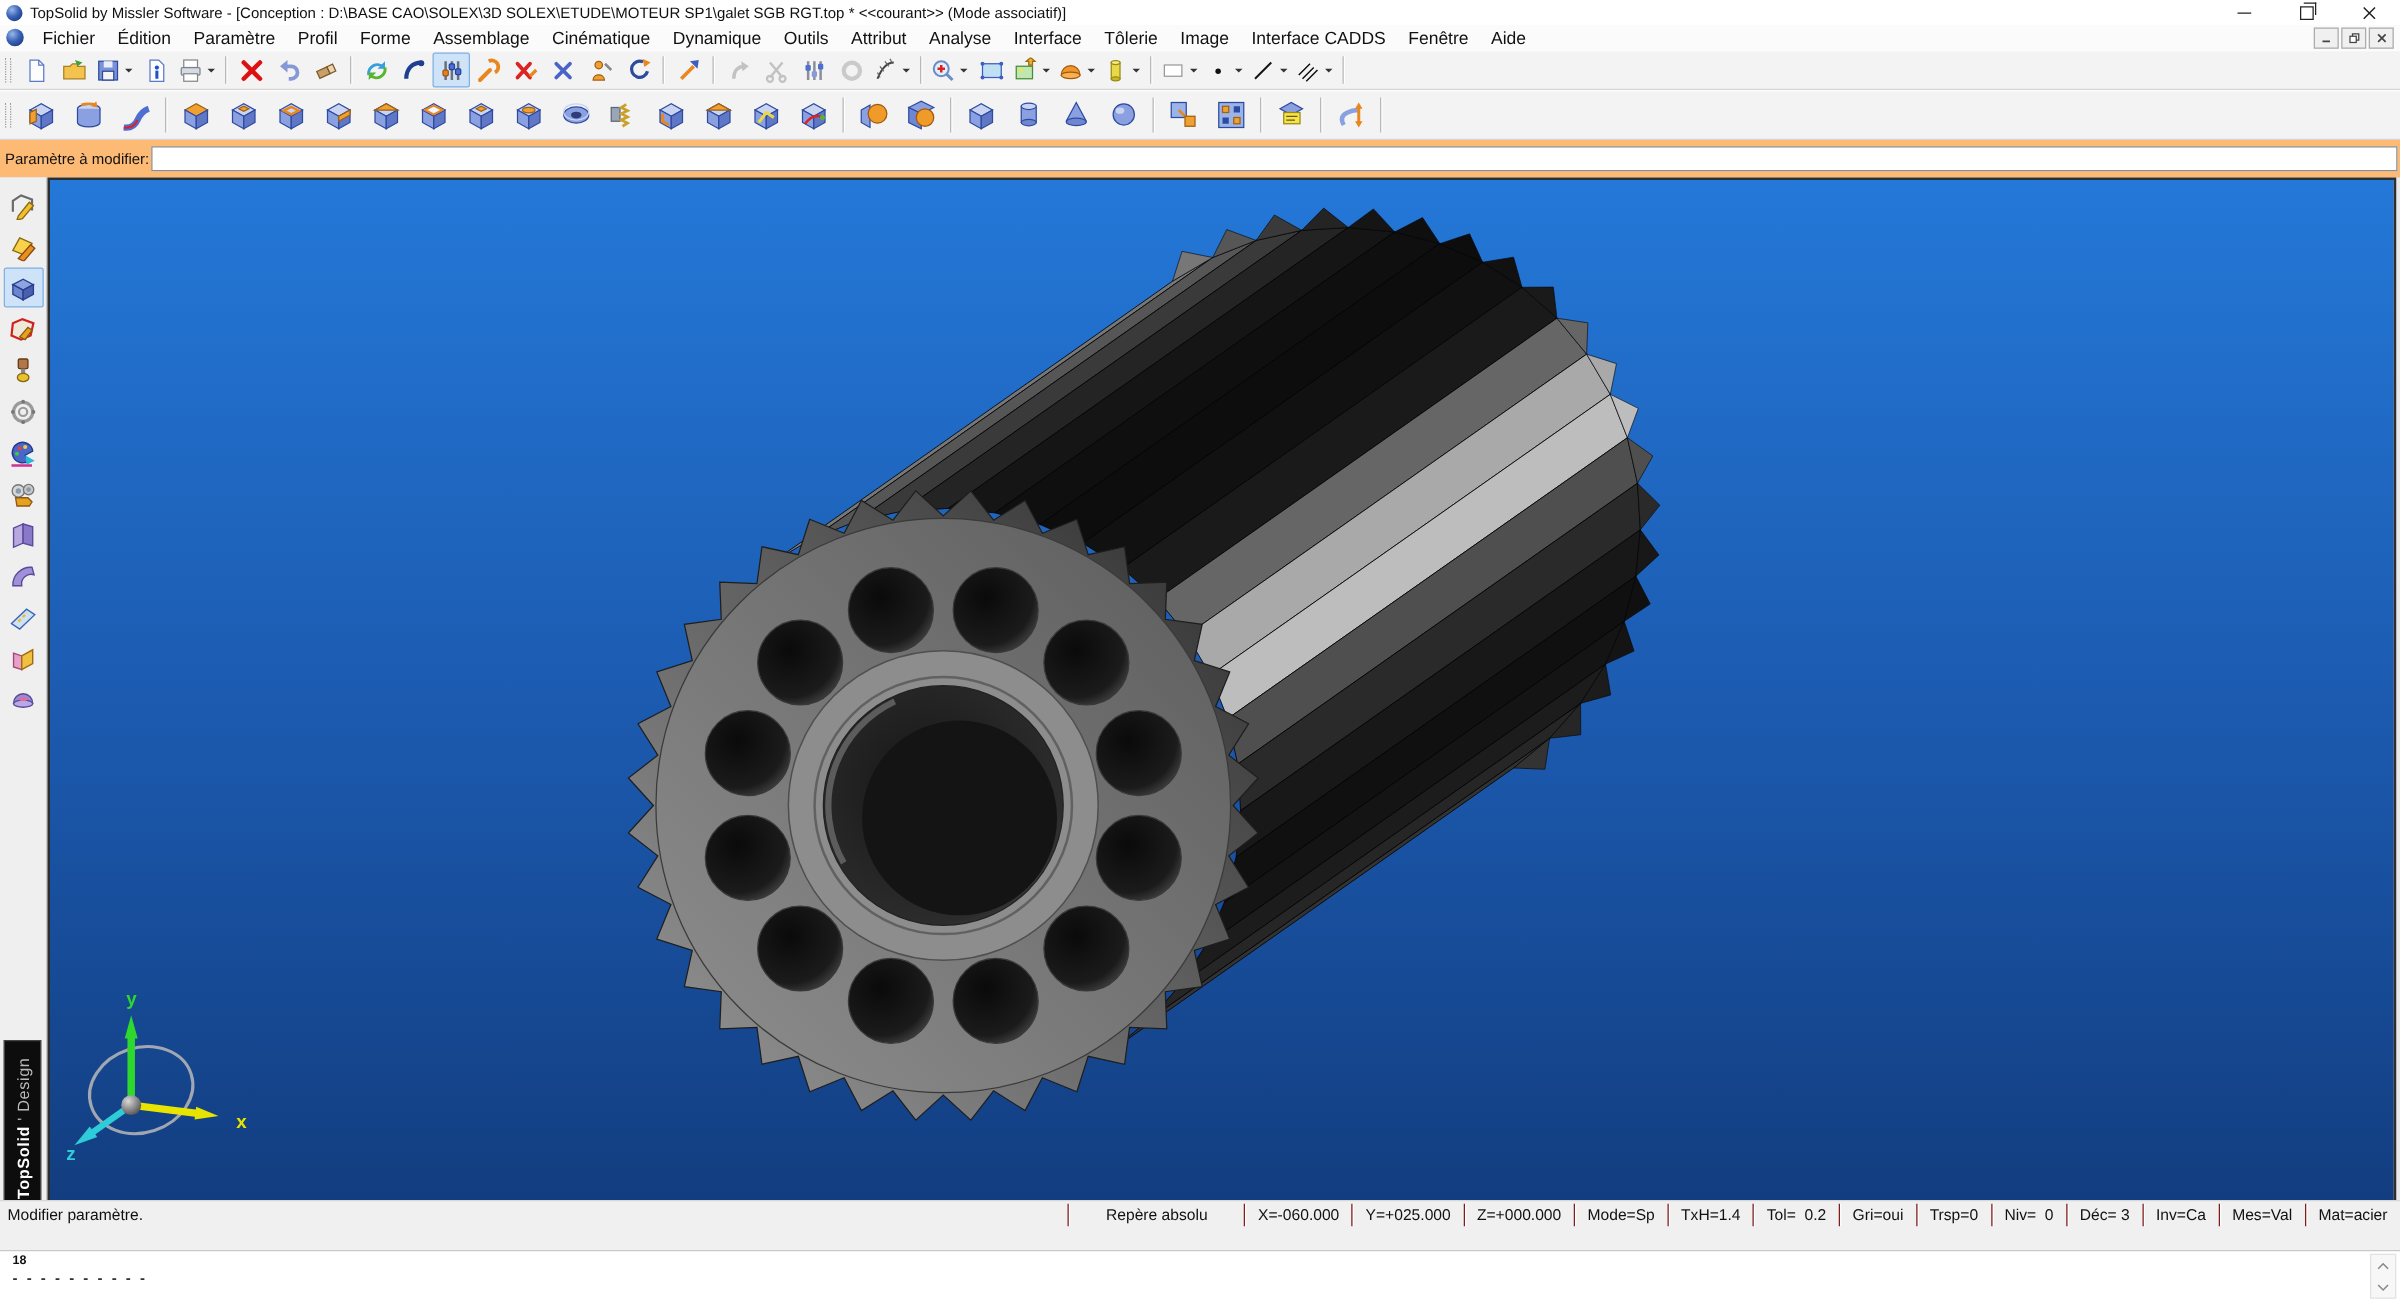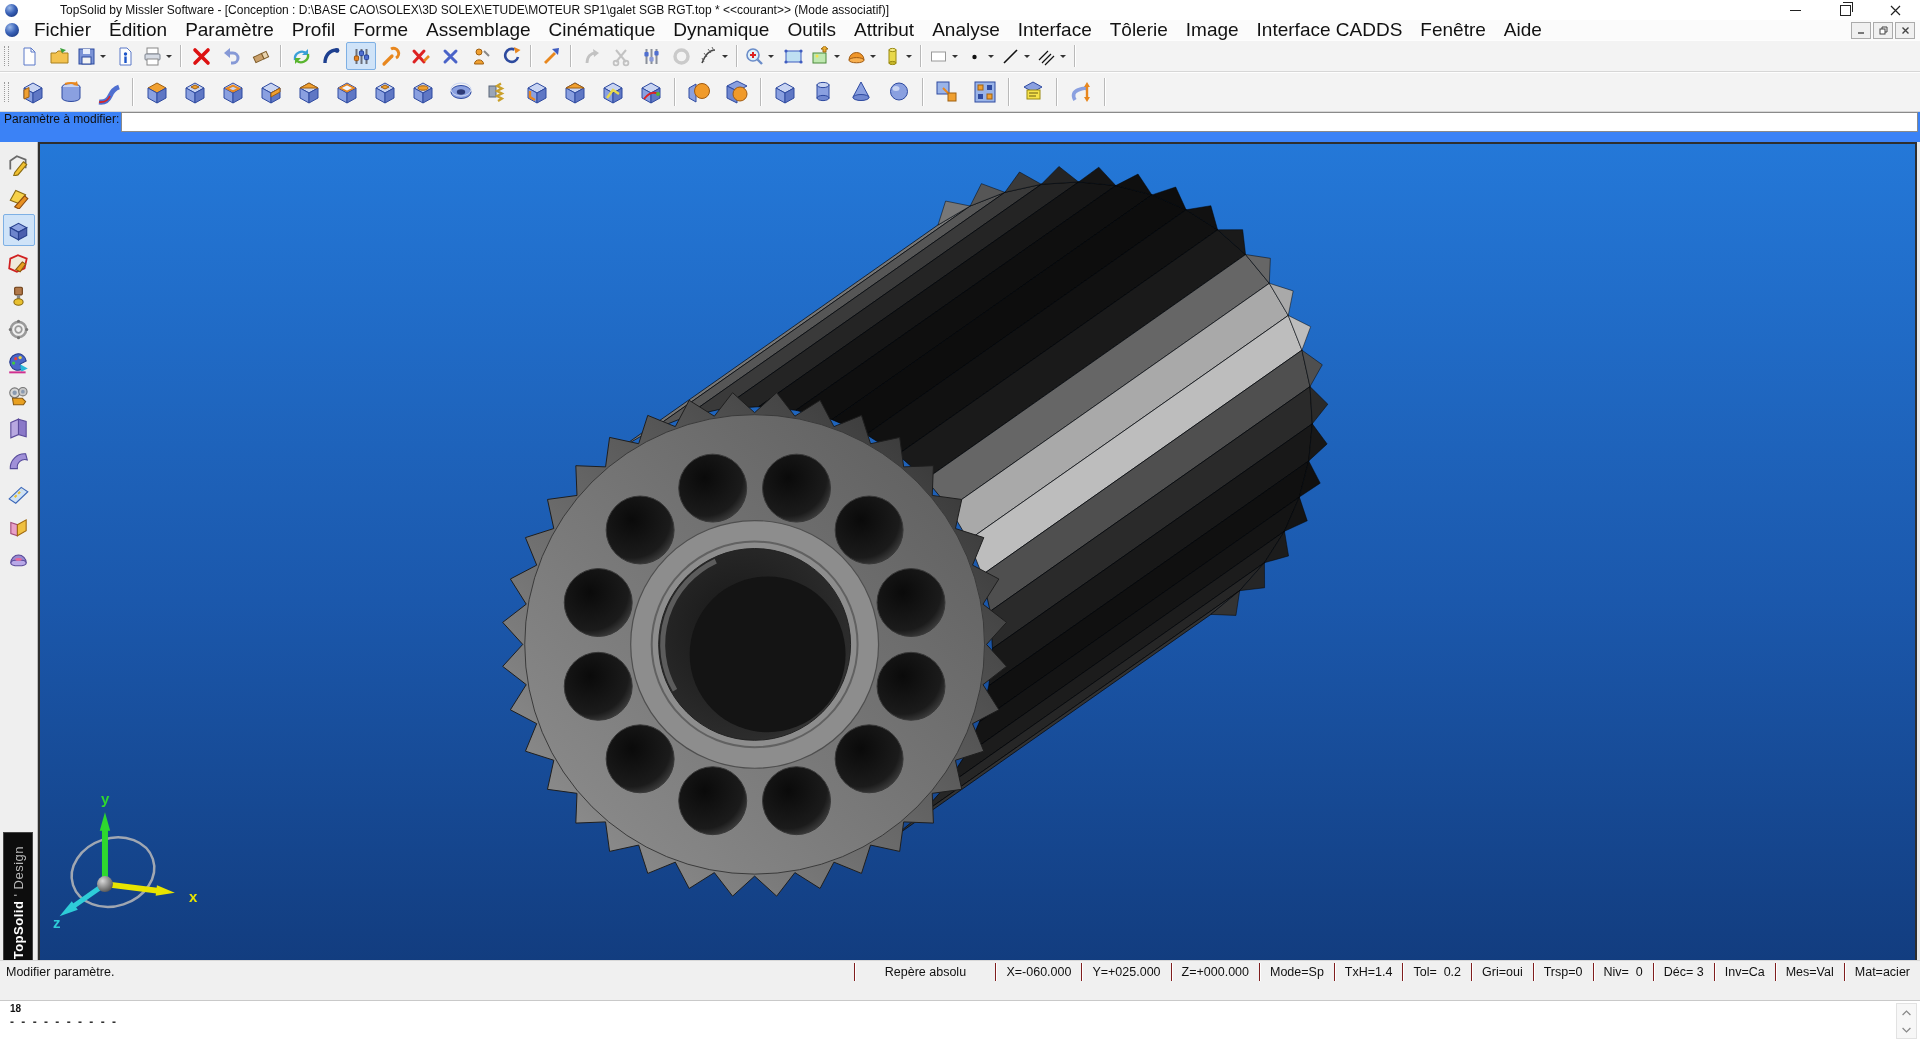--- a/index.html
+++ b/index.html
@@ -3,29 +3,29 @@
 <meta charset="utf-8">
 <style>
   html,body{margin:0;padding:0;background:#888;}
   .app{position:relative;width:1920px;height:1040px;overflow:hidden;background:#f0f0f0;
        font-family:"Liberation Sans",sans-serif;color:#111;-webkit-font-smoothing:antialiased;}
   
   .titlebar{position:absolute;top:0;left:0;right:0;height:20px;background:#ffffff;
             display:flex;align-items:center;font-size:12px;}
   .app-sphere{width:13px;height:13px;border-radius:50%;margin:0 6px 0 5px;flex:0 0 auto;
               background:radial-gradient(circle at 35% 30%,#9ab8e8 0%,#3a62b8 45%,#0f2a6e 100%);}
-  .title-text{white-space:nowrap;overflow:hidden;margin-left:36px;}
+  .title-text{white-space:nowrap;overflow:hidden;}
   .win-controls{margin-left:auto;display:flex;height:100%;}
   .win-btn{width:50px;height:100%;display:flex;align-items:center;justify-content:center;}
   .glyph-min{width:11px;height:1px;background:#222;}
   .glyph-restore{width:9px;height:9px;border:1px solid #222;position:relative;background:#fff;}
   .glyph-restore::before{content:'';position:absolute;left:2px;top:-4px;width:9px;height:9px;border:1px solid #222;border-bottom:none;border-left:none;}
   
   .menubar{position:absolute;top:20px;left:0;right:0;height:20px;background:#fbfbfb;
-           display:flex;align-items:center;font-size:19px;}
+           display:flex;align-items:center;font-size:14px;}
   .menu-item{padding:0 9px;height:100%;display:flex;align-items:center;white-space:nowrap;}
   .mdi-controls{margin-left:auto;display:flex;gap:2px;margin-right:5px;}
   .mdi-btn{width:18px;height:15px;border:1px solid #ababab;background:#f0f0f0;
            display:flex;align-items:center;justify-content:center;}
   .mdi-btn svg{width:9px;height:9px;}
   
   .toolbar{position:absolute;left:0;right:0;background:#f3f3f3;display:flex;align-items:center;
            border-top:1px solid #fdfdfd;border-bottom:1px solid #d6d6d6;padding-left:2px;}
   #toolbar-main{top:40px;height:30px;}
   #toolbar-shapes{top:72px;height:38px;}
@@ -36,22 +36,22 @@
         border:1px solid transparent;border-radius:2px;flex:0 0 auto;padding:0 1px;}
   .tbtn2{height:34px;min-width:34px;}
   .tbtn.active{background:#cfe3f8;border-color:#7eb0e4;}
   .tbtn.disabled .ticon{filter:grayscale(1) opacity(.55);}
   .ticon{width:21px;height:21px;display:block;}
   .ticon2{width:28px;height:28px;}
   .ticon svg{width:100%;height:100%;display:block;}
   .dd{width:11px;height:100%;display:flex;align-items:center;justify-content:center;}
   .dd::after{content:'';border:3.5px solid transparent;border-top-color:#333;margin-top:4px;}
   
-  .promptbar{position:absolute;top:112px;left:0;right:0;height:30px;background:#3b82f6;
-             display:flex;font-size:12px;padding-left:4px;border-bottom:1px solid #cccccc;}
+  .promptbar{position:absolute;top:112px;left:0;right:0;height:30px;background:#fdba74;
+             display:flex;align-items:center;font-size:12px;padding-left:4px;border-bottom:1px solid #cccccc;}
   .prompt-label{white-space:nowrap;margin-right:2px;}
   .prompt-input{flex:1;height:18px;border:1px solid #8a8a8a;background:#fff;margin-right:2px;
                 font-family:"Liberation Sans",sans-serif;font-size:12px;padding:0 3px;}
   
   .workspace{position:absolute;top:142px;left:0;right:0;height:836px;background:#e9e9e9;}
   .side-toolbar{position:absolute;left:0;top:0;width:38px;height:100%;background:#efefef;
                 border-right:1px solid #bdbdbd;display:flex;flex-direction:column;align-items:center;padding-top:6px;box-sizing:border-box;}
   .sbtn{width:30px;height:30px;display:flex;align-items:center;justify-content:center;
         border:1px solid transparent;border-radius:2px;margin-bottom:1px;flex:0 0 auto;}
   .sbtn.active{background:#cfe3f8;border-color:#7eb0e4;}

